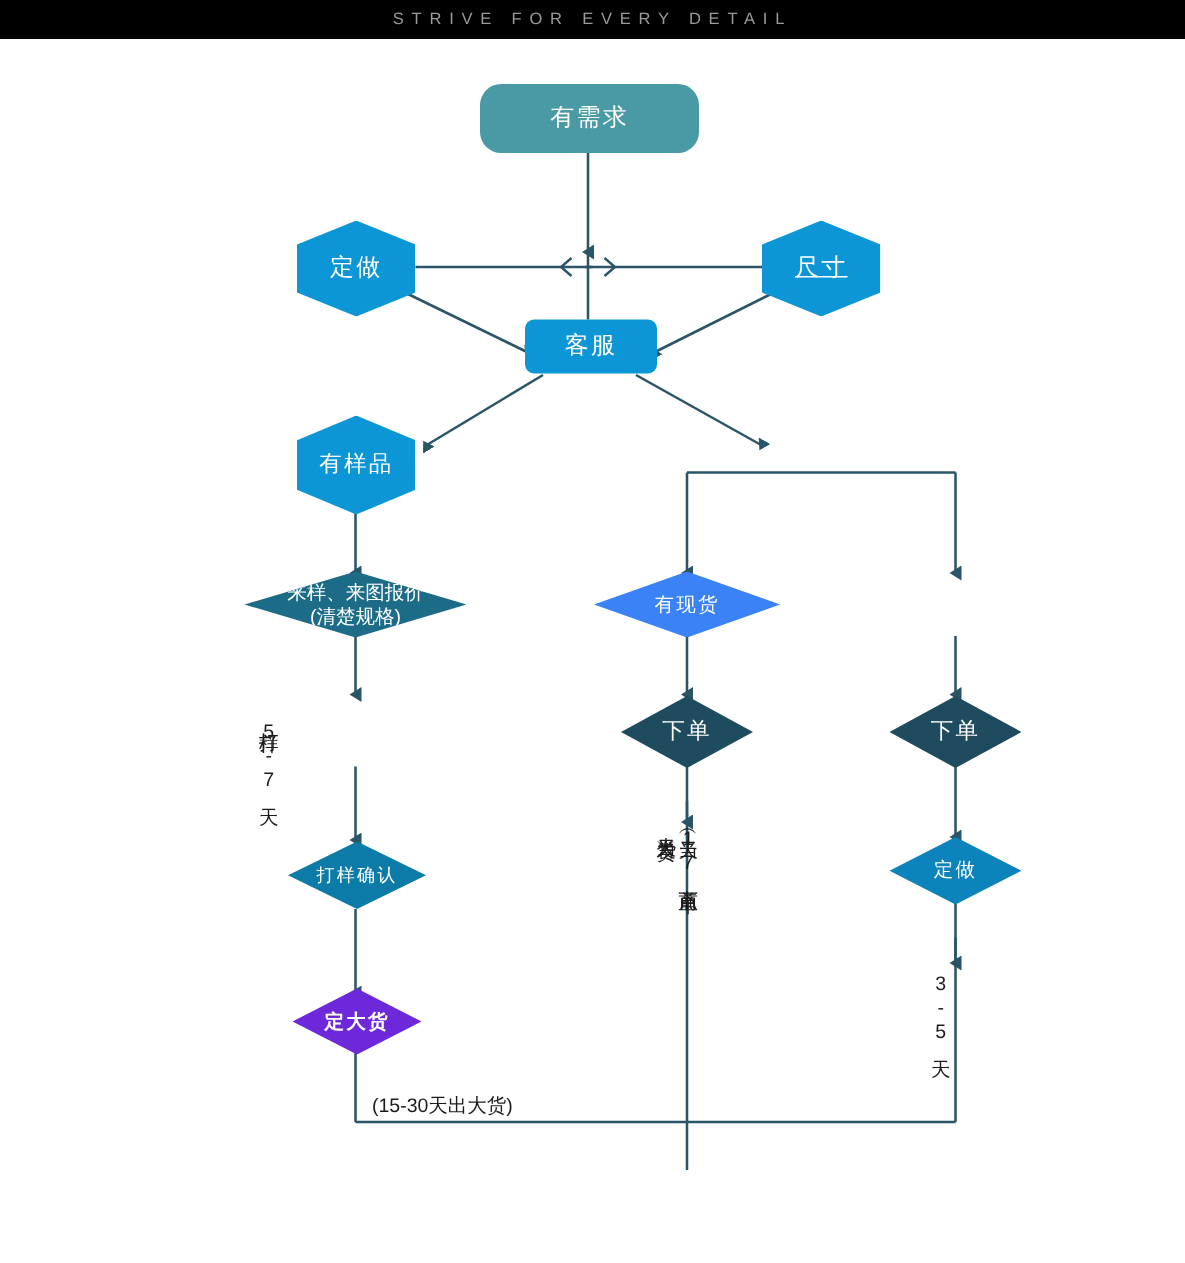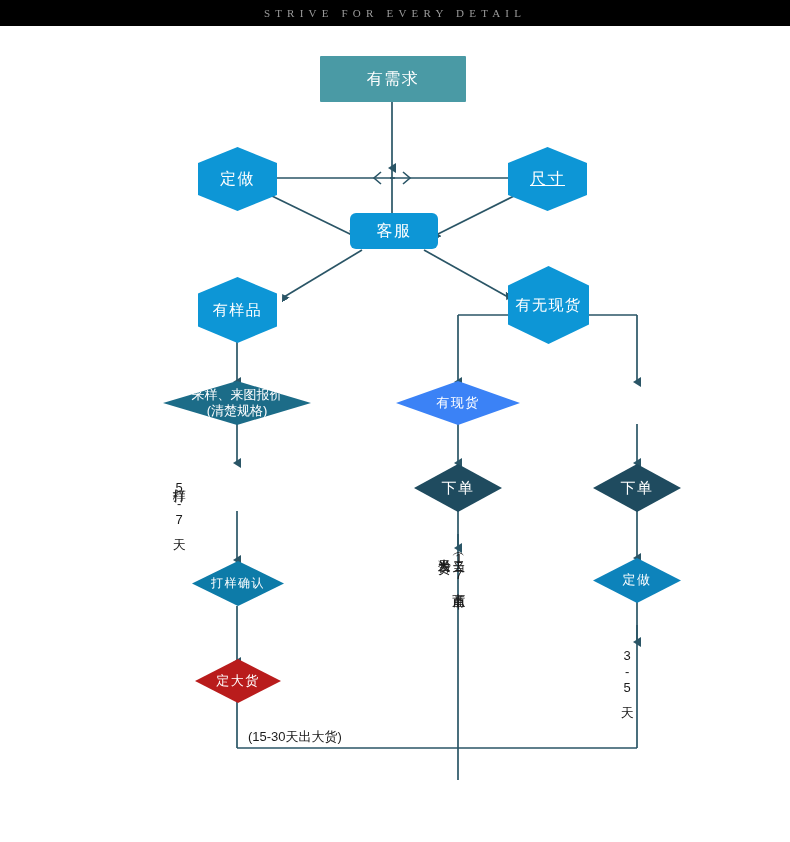--- a/index.html
+++ b/index.html
@@ -30,21 +30,21 @@
     position: absolute;
     left: 0;
     top: 0;
     width: 790px;
     height: 26px;
     line-height: 26px;
     text-align: center;
     color: #9a9a9a;
     font-size: 11px;
     letter-spacing: 5.2px;
-    font-family: Liberation Serif, serif;
+    font-family: Liberation Sans, sans-serif;
     white-space: nowrap;
   }
   
   #wires {
     position: absolute;
     left: 0;
     top: 0;
     width: 790px;
     height: 842px;
   }
@@ -66,26 +66,26 @@
   }
   .rrect {
     border-radius: 6px;
   }
   .hex {
     clip-path: polygon(50% 0%, 100% 25%, 100% 75%, 50% 100%, 0% 75%, 0% 25%);
   }
   .dia {
     clip-path: polygon(50% 0%, 100% 50%, 50% 100%, 0% 50%);
   }
-  .c-teal    { background: #4a9aa5; }
+  .c-teal    { background: #4a9aa5; border-radius: 14px; }
   .c-blue    { background: #0d96d6; }
   .c-darkest { background: #1f4b5f; }
   .c-dark    { background: #3b82f6; }
   .c-mid     { background: #1c6c88; }
-  .c-light   { background: #b91c1c; }
+  .c-light   { background: #6d28d9; font-weight: bold; }
   
   .wire-label {
     position: absolute;
     color: #1b1b1b;
     font-size: 13px;
     font-family: "Liberation Sans", sans-serif;
     white-space: nowrap;
   }
   .vlabel {
     position: absolute;
@@ -196,23 +196,20 @@
   </div>
 
   <div class="node rrect c-blue n-big" style="left:350px; top:213px; width:88px; height:36px;">
     <span>客服</span>
   </div>
 
   <div class="node hex c-blue n-med" style="left:198px; top:277px; width:79px; height:66px;">
     <span>有样品</span>
   </div>
 
-  <div class="node hex c-blue n-med" style="left:508px; top:266px; width:81px; height:78px;">
-    <span>有无现货</span>
-  </div>
 
   <div class="node dia c-mid n-sm" style="left:163px; top:381px; width:148px; height:44px; letter-spacing:0;">
     <span style="display:block;">
       <span>来样、来图报价</span>
       <span class="sub">(清楚规格)</span>
     </span>
   </div>
 
   <div class="node dia c-dark n-sm" style="left:396px; top:381px; width:124px; height:44px;">
     <span>有现货</span>

